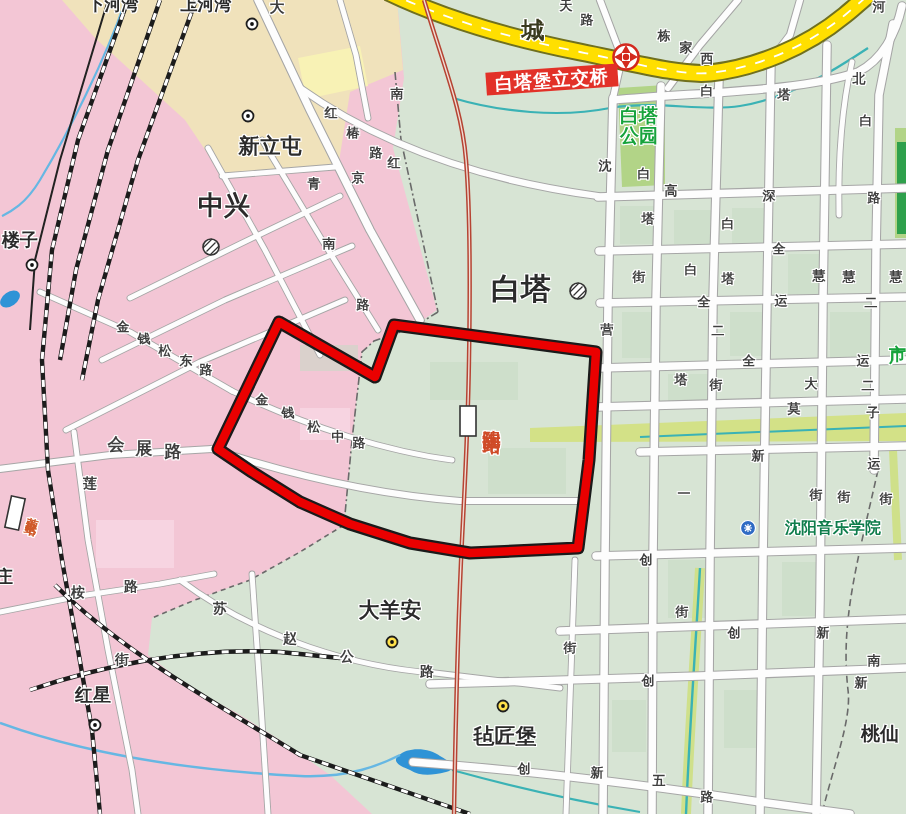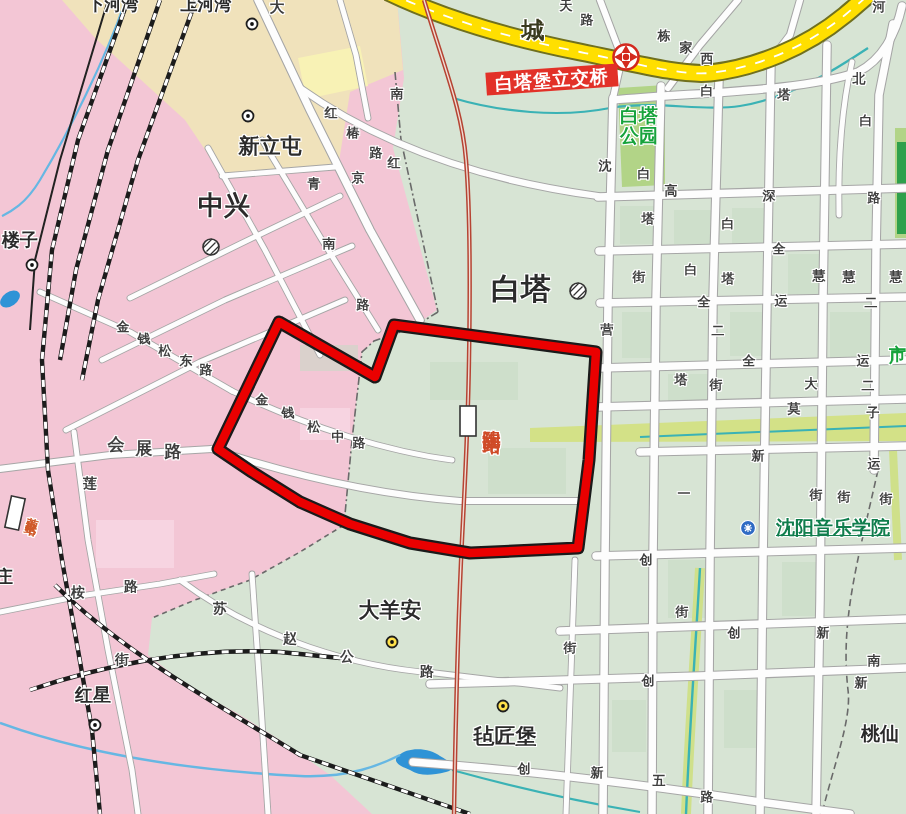--- a/index.html
+++ b/index.html
@@ -365,17 +365,17 @@
       <div class="lbl" style="left: 597px; top: 773px; font-size: 13px; color: rgb(63, 63, 63); font-weight: 600;">新</div>
       <div class="lbl" style="left: 659px; top: 781px; font-size: 13px; color: rgb(63, 63, 63); font-weight: 600;">五</div>
       <div class="lbl" style="left: 707px; top: 797px; font-size: 13px; color: rgb(63, 63, 63); font-weight: 600;">路</div>
       <div class="lbl v" style="left: 491px; top: 419px; font-size: 18px; color: rgb(207, 75, 40); font-weight: 700;">沈阳南站</div>
       <div class="lbl v" style="left: 35px; top: 512px; font-size: 12px; color: rgb(208, 90, 42); font-weight: 700; --r: 15deg;">苏家屯站</div>
       <div class="lbl" style="left: 639px; top: 126px; font-size: 19px; color: rgb(23, 163, 60); font-weight: 700;">
         <div>白塔</div>
         <div>公园</div>
       </div>
       <div class="lbl v" style="left: 897px; top: 333px; font-size: 17px; color: rgb(23, 163, 60); font-weight: 700;">市广</div>
-      <div class="lbl" style="left: 833px; top: 528px; font-size: 19px; color: rgb(15, 125, 76); font-weight: 700; text-decoration: underline;">沈阳音乐学院</div>
+      <div class="lbl" style="left: 833px; top: 528px; font-size: 16px; color: rgb(15, 125, 76); font-weight: 700;">沈阳音乐学院</div>
     </div>
 
 <div class="sign interchange">白塔堡立交桥</div>
 </div>
 
 </body></html>

